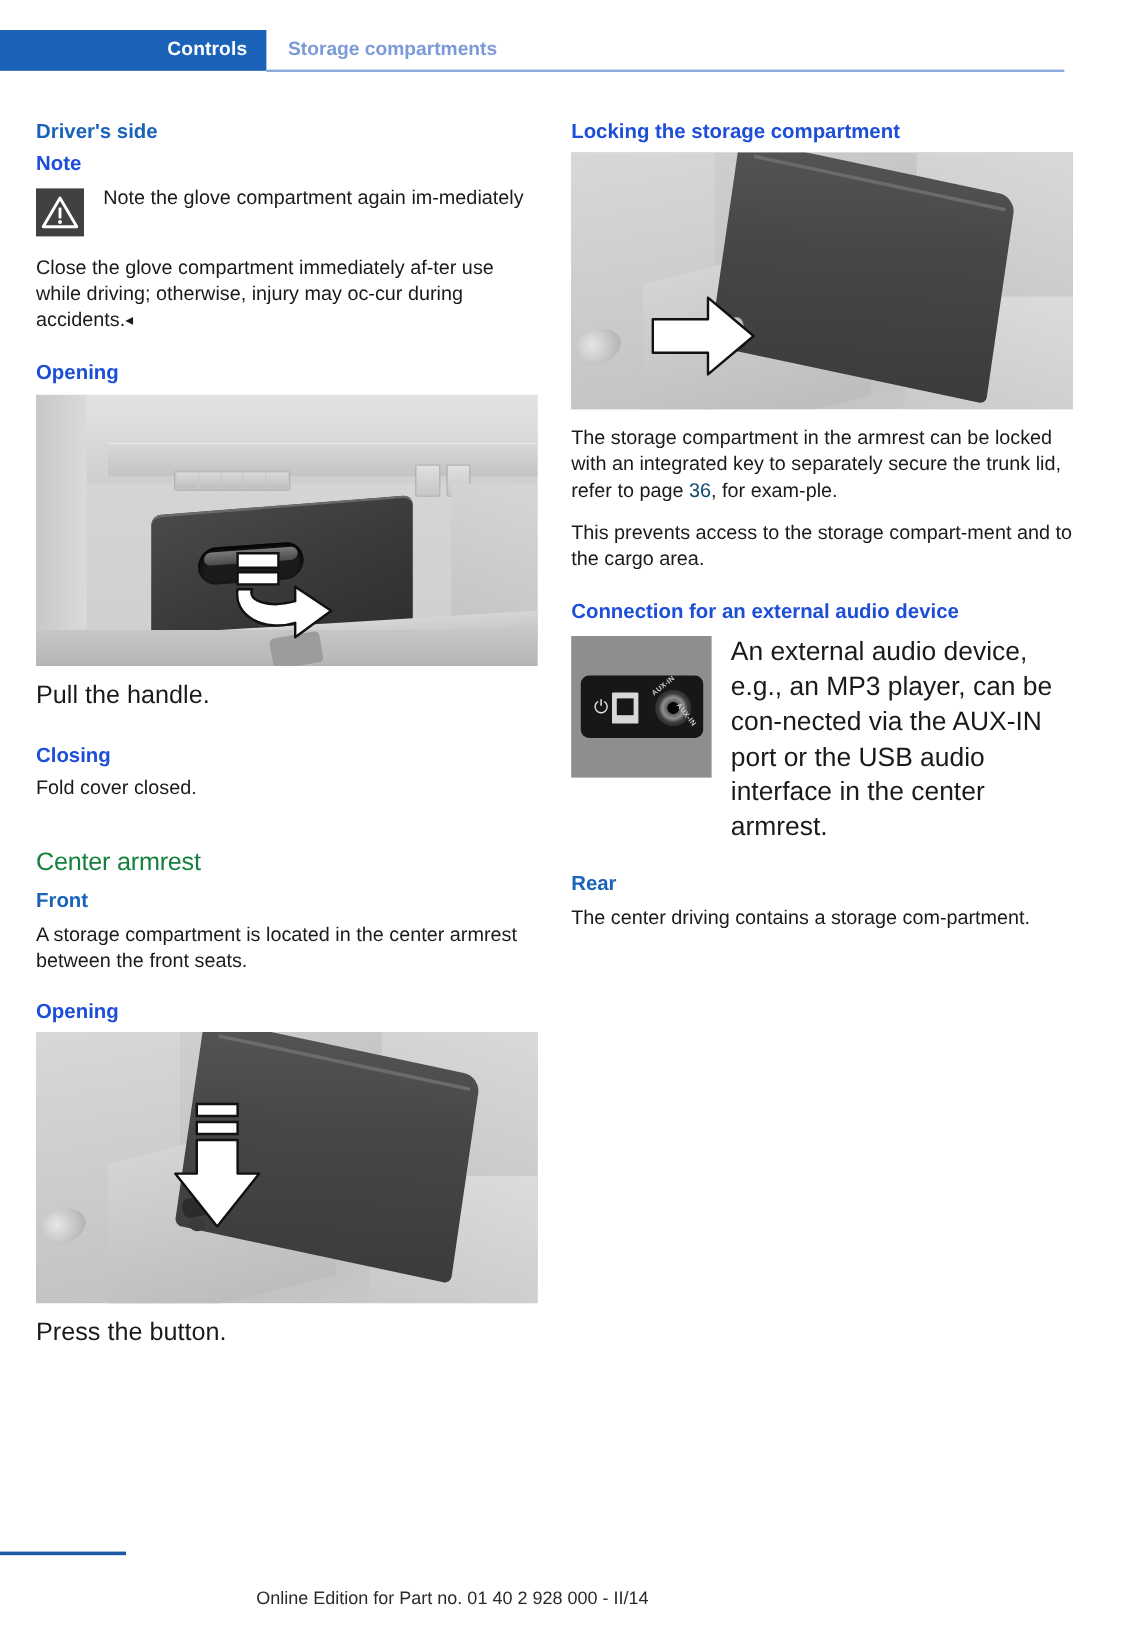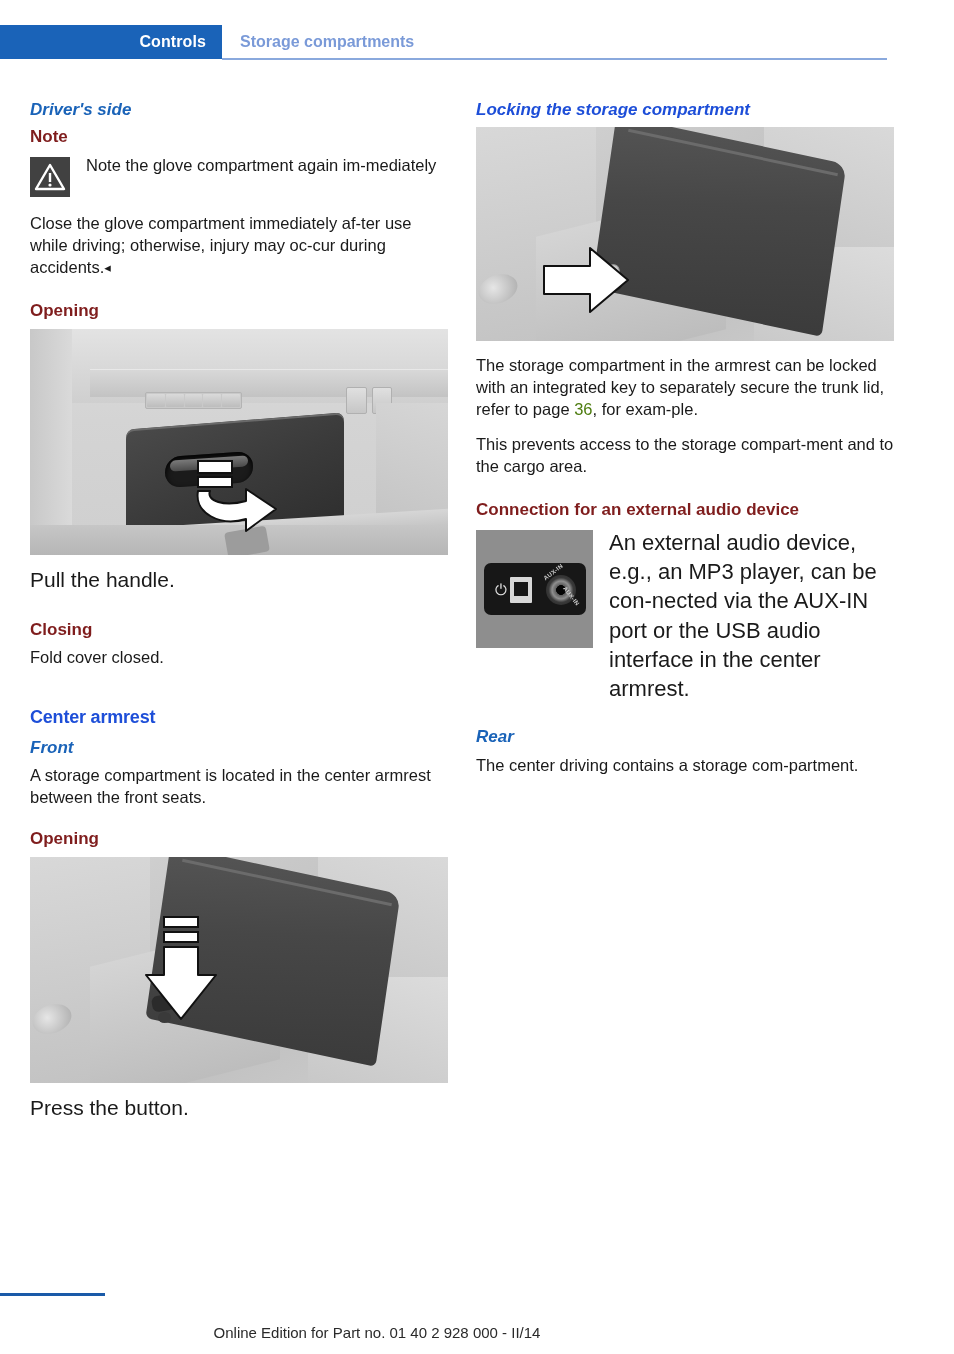--- a/index.html
+++ b/index.html
@@ -32,37 +32,37 @@
     background:#8aa9dd;
   }
 
   
   .col { position:absolute; top:100px; width:418px; }
   .col-left  { left:30px; }
   .col-right { left:476px; }
 
   
   h1.chapter {
-    font-size:18px; font-weight:bold; color:#1d4ed8;
+    font-size:21px; font-weight:normal; color:#15803d;
     margin:0 0 10px 0; line-height:1.15; letter-spacing:-.2px;
   }
   h2.sec {
     font-size:17px; font-weight:bold; color:#1a63b8;
-    margin:0 0 7px 0; line-height:1.2;font-style:italic;
+    margin:0 0 7px 0; line-height:1.2;
   }
   h3.sub {
-    font-size:17px; font-weight:bold; color:#7f1d1d;
+    font-size:17px; font-weight:bold; color:#1d4ed8;
     margin:0 0 7px 0; line-height:1.22;
   }
   p.body {
     font-size:16.5px; line-height:1.33; margin:0 0 13px 0;
     color:#1a1a1a;
   }
   p.tight { margin-bottom:9px; }
-  .pageref { color:#4d7c0f; }
+  .pageref { color:#0c4a6e; }
   .endmark { font-size:13px; vertical-align:1px; letter-spacing:0; }
 
   
   .note-block { position:relative; margin:0 0 12px 0; min-height:46px; }
   .warn-icon {
     position:absolute; left:0; top:2px; width:40px; height:40px;
     background:#414141;
   }
   .warn-icon svg { display:block; }
   .note-text {

